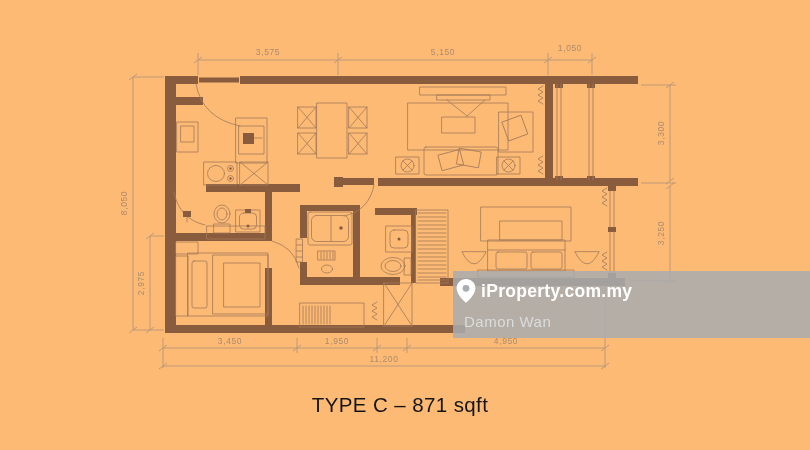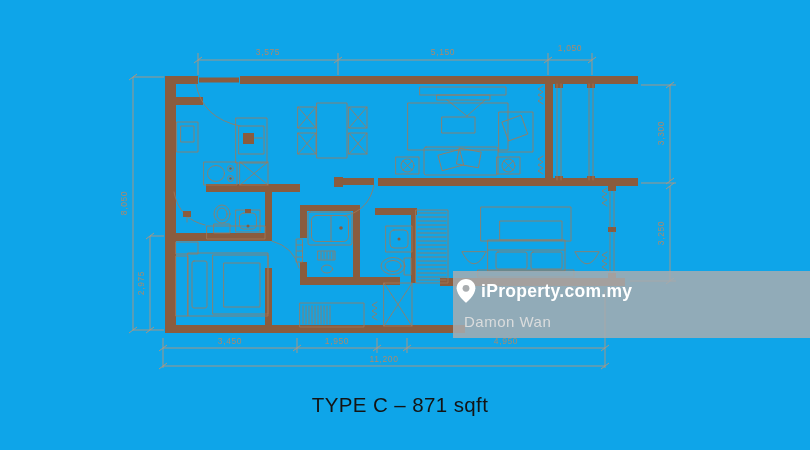--- a/index.html
+++ b/index.html
@@ -1,16 +1,16 @@
 <!DOCTYPE html>
 <html><head>
 <meta charset="utf-8">
 <style>
   html,body{margin:0;padding:0;background:#ffffff;}
-  .page{position:relative;width:810px;height:450px;background:#0ea5e9;overflow:hidden;
+  .page{position:relative;width:810px;height:450px;background:#fdba74;overflow:hidden;
         font-family:"Liberation Sans",sans-serif;}
   svg{display:block;}
   .wall{fill:#8a5c3e;}
   .ln{fill:none;stroke:#a17a59;stroke-width:1;stroke-linecap:round;stroke-linejoin:round;}
   .thin{stroke-width:0.8;}
   .dk{fill:#8a5c3e;}
   .dim{fill:none;stroke:#b6957b;stroke-width:0.9;}
   .dimtxt{fill:#ab8a6d;font-family:"Liberation Sans",sans-serif;font-size:8.5px;letter-spacing:0.6px;}
   .wm-box{fill:rgba(168,172,175,0.85);}
   .wm-brand{fill:#ffffff;font-family:"Liberation Sans",sans-serif;font-weight:bold;font-size:17.5px;letter-spacing:0.3px;}

